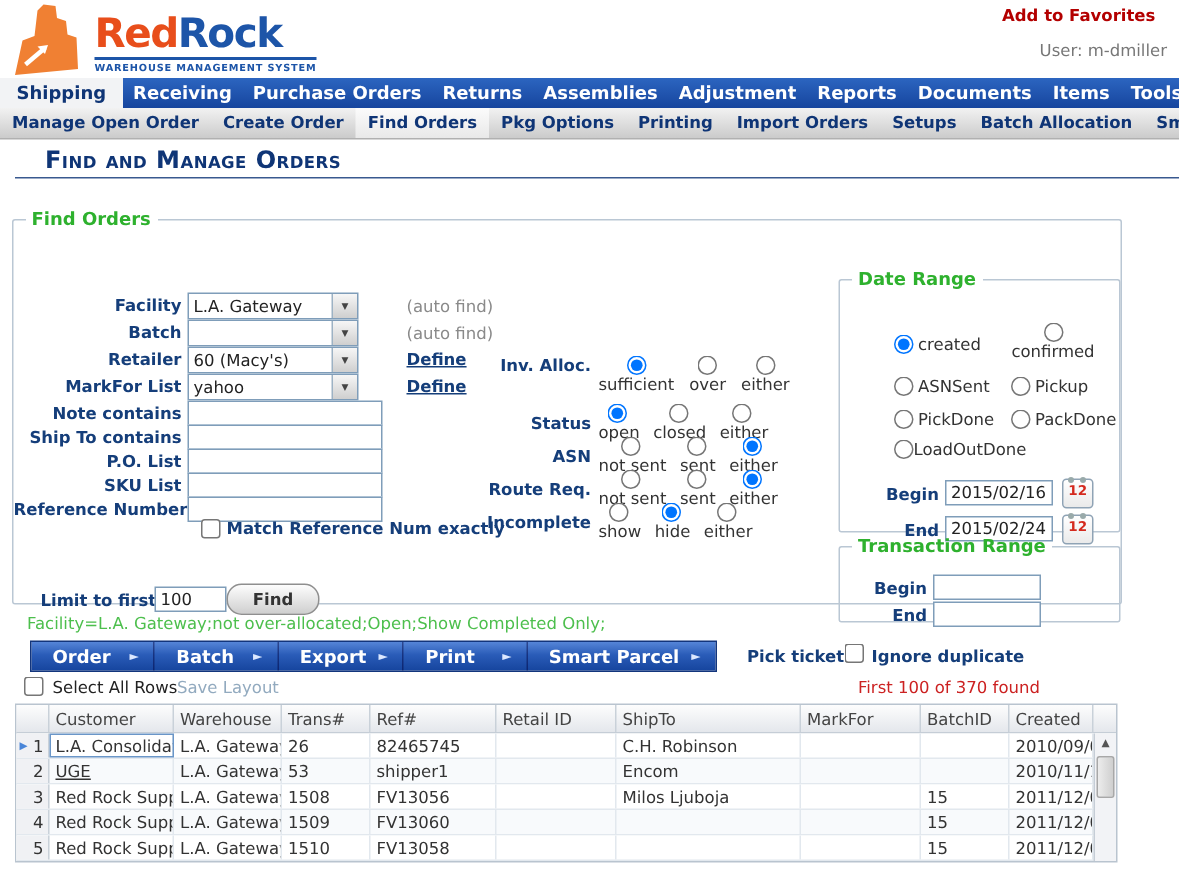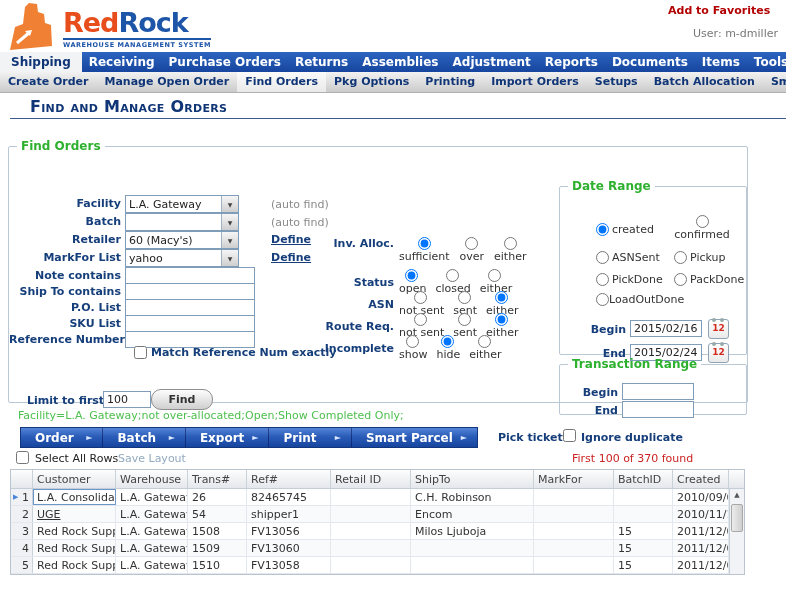--- a/index.html
+++ b/index.html
@@ -132,22 +132,22 @@
       <div class="nav-item">Purchase Orders</div>
       <div class="nav-item">Returns</div>
       <div class="nav-item">Assemblies</div>
       <div class="nav-item">Adjustment</div>
       <div class="nav-item">Reports</div>
       <div class="nav-item">Documents</div>
       <div class="nav-item">Items</div>
       <div class="nav-item">Tools</div>
     </div>
   <div class="subnav" id="sub-nav">
+      <div class="sub-item">Manage Open Order</div>
       <div class="sub-item">Create Order</div>
-      <div class="sub-item">Manage Open Order</div>
       <div class="sub-item active">Find Orders</div>
       <div class="sub-item">Pkg Options</div>
       <div class="sub-item">Printing</div>
       <div class="sub-item">Import Orders</div>
       <div class="sub-item">Setups</div>
       <div class="sub-item">Batch Allocation</div>
       <div class="sub-item">Smart Pack</div>
     </div>
 
   <div class="page-title">Find and Manage Orders</div>
@@ -399,21 +399,21 @@
           <div class="g-c" style="width: 80px;"></div>
           <div class="g-c" style="width: 59px;"></div>
           <div class="g-c" style="width: 56px;">2010/09/02</div>
         </div>
         <div class="g-row alt">
           <div class="g-c g-num" style="width: 22px;">
             <span class="numtxt">2</span>
           </div>
           <div class="g-c" style="width: 83px; text-decoration: underline;">UGE</div>
           <div class="g-c" style="width: 72px;">L.A. Gateway</div>
-          <div class="g-c" style="width: 59px;">54</div>
+          <div class="g-c" style="width: 59px;">53</div>
           <div class="g-c" style="width: 84px;">shipper1</div>
           <div class="g-c" style="width: 80px;"></div>
           <div class="g-c" style="width: 123px;">Encom</div>
           <div class="g-c" style="width: 80px;"></div>
           <div class="g-c" style="width: 59px;"></div>
           <div class="g-c" style="width: 56px;">2010/11/11</div>
         </div>
         <div class="g-row">
           <div class="g-c g-num" style="width: 22px;">
             <span class="numtxt">3</span>

